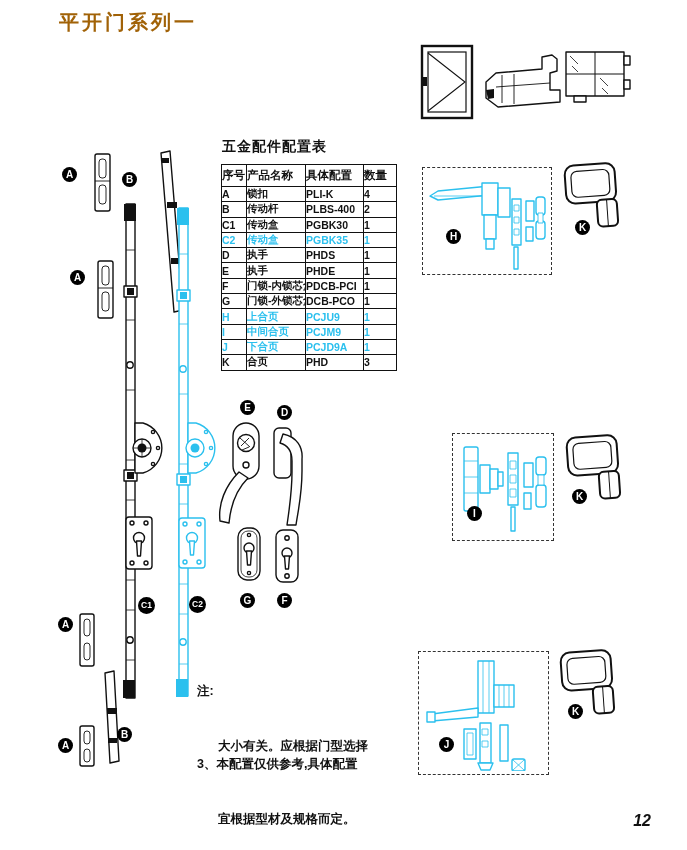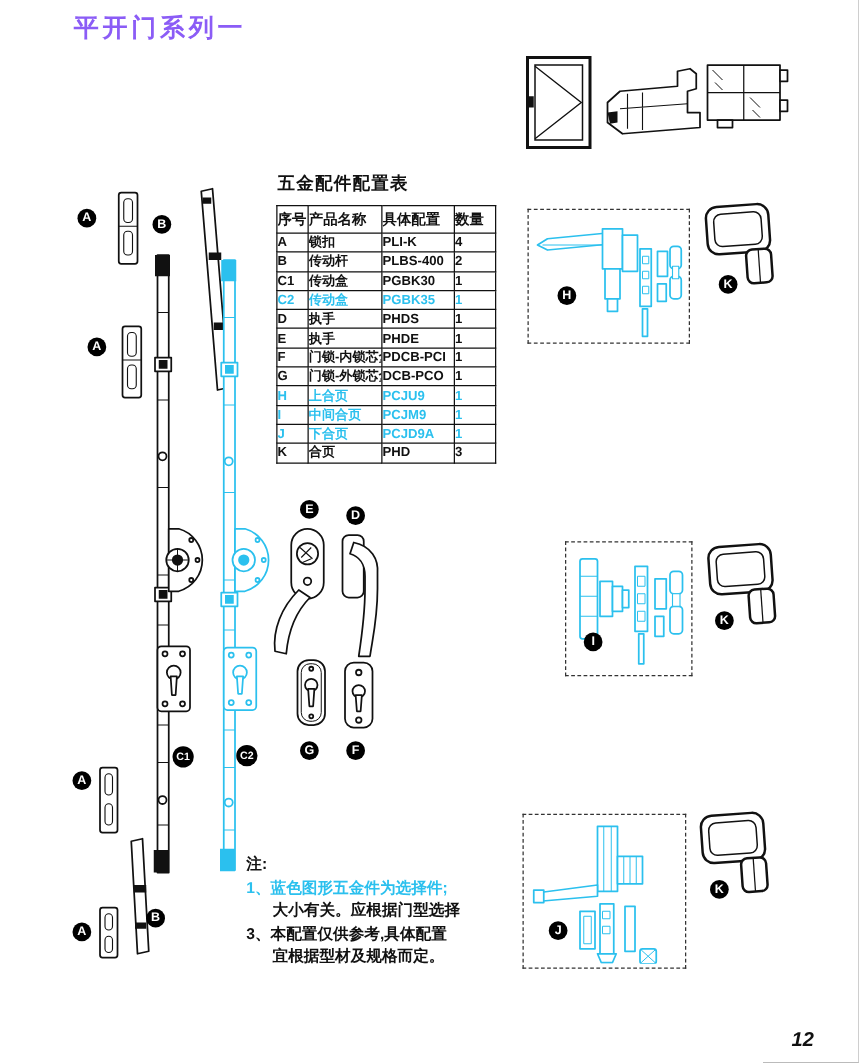--- a/index.html
+++ b/index.html
@@ -4,45 +4,45 @@
 <style>
   html,body{margin:0;padding:0;background:#888;}
   #page{
     position:relative;width:687px;height:850px;background:#ffffff;
     font-family:"Liberation Sans","DejaVu Sans",sans-serif;
     overflow:hidden;color:#111;
   }
   
   #doc-title{
     position:absolute;left:59px;top:9px;font-size:20px;font-weight:bold;
-    letter-spacing:3px;color:#8b5cf6;text-align:right;
+    letter-spacing:3px;color:#a16207;text-align:right;
   }
   
   #page-num{
-    position:absolute;right:36px;bottom:8px;font-size:16px;font-weight:bold;
+    position:absolute;right:36px;bottom:20px;font-size:16px;font-weight:bold;
     font-style:italic;color:#111;
   }
   
   #table-block{position:absolute;left:221px;top:138px;}
   #table-title{font-size:14px;font-weight:bold;letter-spacing:1px;margin:0 0 8px 1px;}
   table.cfg{border-collapse:collapse;table-layout:fixed;width:175px;}
   table.cfg th,table.cfg td{
     border:1.4px solid #111;text-align:left;vertical-align:middle;
     padding:0;font-weight:bold;overflow:hidden;white-space:nowrap;
   }
   table.cfg th{font-size:11.5px;height:21px;}
   table.cfg td{font-size:10.5px;height:14.3px;}
   td.small{font-size:8px;}
   col.c-no{width:25px;}col.c-name{width:59px;}col.c-code{width:58px;}col.c-qty{width:33px;}
   tr.opt td{color:#2bc0ee;}
   
   #notes{position:absolute;left:197px;top:682px;width:215px;font-weight:bold;
          font-size:12.5px;line-height:18.5px;color:#111;}
   #notes .cyan{color:#2bc0ee;}
-  #notes .ind{padding-left:21px;}
+  #notes .ind{padding-left:21px;margin-top:36px;}
   
   .marker{
     position:absolute;width:15px;height:15px;border-radius:50%;background:#000;
     color:#fff;font-size:10px;font-weight:bold;display:flex;align-items:center;
     justify-content:center;line-height:1;
   }
   .marker.wide{width:17px;height:17px;font-size:8.5px;}
   
   .dash-box{position:absolute;border:1.6px dashed #333;}
   
@@ -402,21 +402,20 @@
   <div class="marker" style="left:277px;top:593px">F</div>
   <div class="marker" style="left:446px;top:229px">H</div>
   <div class="marker" style="left:467px;top:506px">I</div>
   <div class="marker" style="left:439px;top:737px">J</div>
   <div class="marker" style="left:575px;top:220px">K</div>
   <div class="marker" style="left:572px;top:489px">K</div>
   <div class="marker" style="left:568px;top:704px">K</div>
 
   <div id="notes">
     <div>注:</div>
-    <div class="cyan">1、蓝色图形五金件为选择件;</div>
     <div class="ind">大小有关。应根据门型选择</div>
     <div>3、本配置仅供参考,具体配置</div>
     <div class="ind">宜根据型材及规格而定。</div>
   </div>
 
   <div id="page-num">12</div>
 
 </div>
 
 </body></html>

